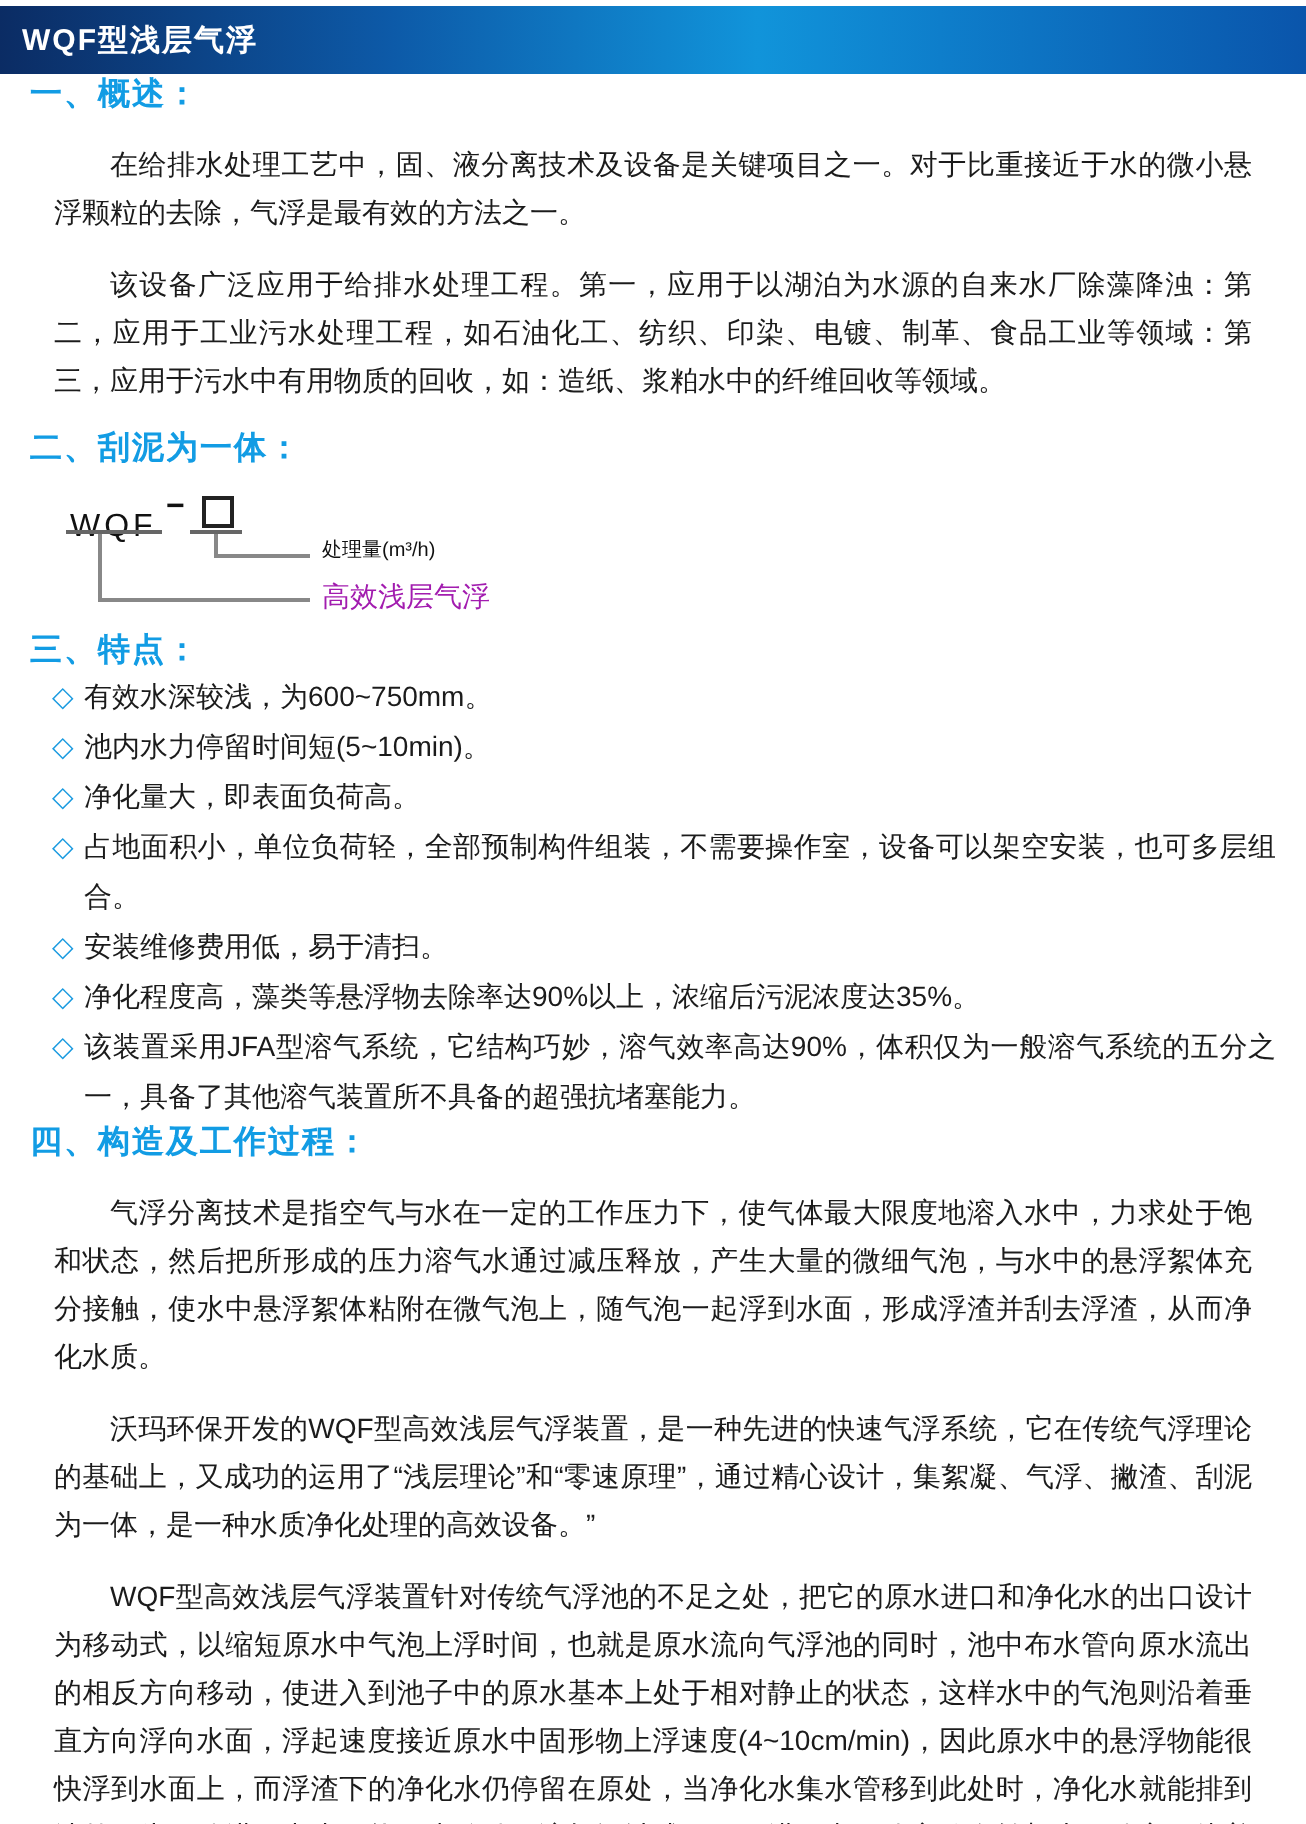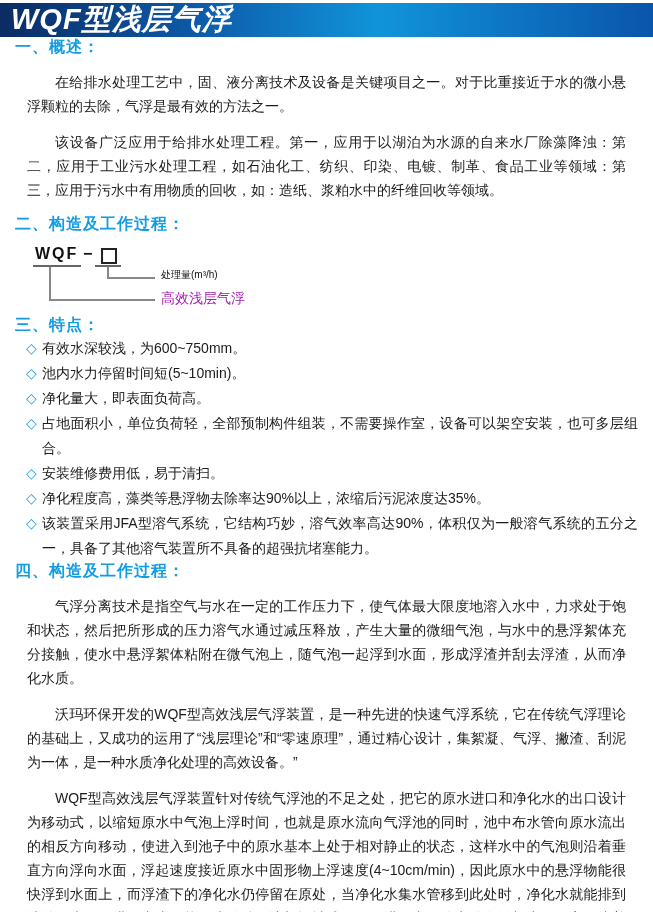--- a/index.html
+++ b/index.html
@@ -16,26 +16,25 @@
   }
   .header-bar {
     margin-top: 3px;
     height: 34px;
     background: linear-gradient(90deg, #0b2c64 0%, #0d5aa8 30%, #1194da 58%, #0e7ecb 72%, #0a55ab 100%);
     display: flex;
     align-items: center;
   }
   .header-title {
     color: #ffffff;
-    font-size: 29px;
+    font-size: 15px;
     font-weight: bold;
     letter-spacing: 1px;
     padding-left: 11px;
     white-space: nowrap;
-    font-style: italic;
   }
   .content {
     padding: 0 15px;
   }
   h2.sec-heading {
     font-size: 16px;
     font-weight: bold;
     color: #129ce4;
     margin: 0;
     letter-spacing: 1px;
@@ -54,23 +53,23 @@
   }
   
   .diagram {
     position: relative;
     height: 70px;
     margin-top: 10px;
   }
   .d-code {
     position: absolute;
     left: 20px;
-    top: 0;
+    top: 10px;
     font-size: 16px;
-    font-weight: bold;
+    font-weight: normal;
     color: #111111;
     letter-spacing: 2px;
   }
   .d-dash {
     position: absolute;
     left: 68px;
     top: 0;
     font-size: 16px;
     font-weight: bold;
     color: #111111;
@@ -160,21 +159,21 @@
 <div class="header-bar">
   <span class="header-title">WQF型浅层气浮</span>
 </div>
 
 <div class="content">
 
   <h2 class="sec-heading h-overview">一、概述：</h2>
   <p class="para">在给排水处理工艺中，固、液分离技术及设备是关键项目之一。对于比重接近于水的微小悬浮颗粒的去除，气浮是最有效的方法之一。</p>
   <p class="para">该设备广泛应用于给排水处理工程。第一，应用于以湖泊为水源的自来水厂除藻降浊：第二，应用于工业污水处理工程，如石油化工、纺织、印染、电镀、制革、食品工业等领域：第三，应用于污水中有用物质的回收，如：造纸、浆粕水中的纤维回收等领域。</p>
 
-  <h2 class="sec-heading h-model">二、构造及工作过程：</h2>
+  <h2 class="sec-heading h-model">二、刮泥为一体：</h2>
   <div class="diagram">
     <span class="d-code">WQF</span>
     <span class="d-dash">−</span>
     <span class="d-box"></span>
     <span class="d-underline-wqf"></span>
     <span class="d-underline-box"></span>
     <span class="d-conn-box"></span>
     <span class="d-conn-wqf"></span>
     <span class="d-label-capacity">处理量(m³/h)</span>
     <span class="d-label-name">高效浅层气浮</span>

